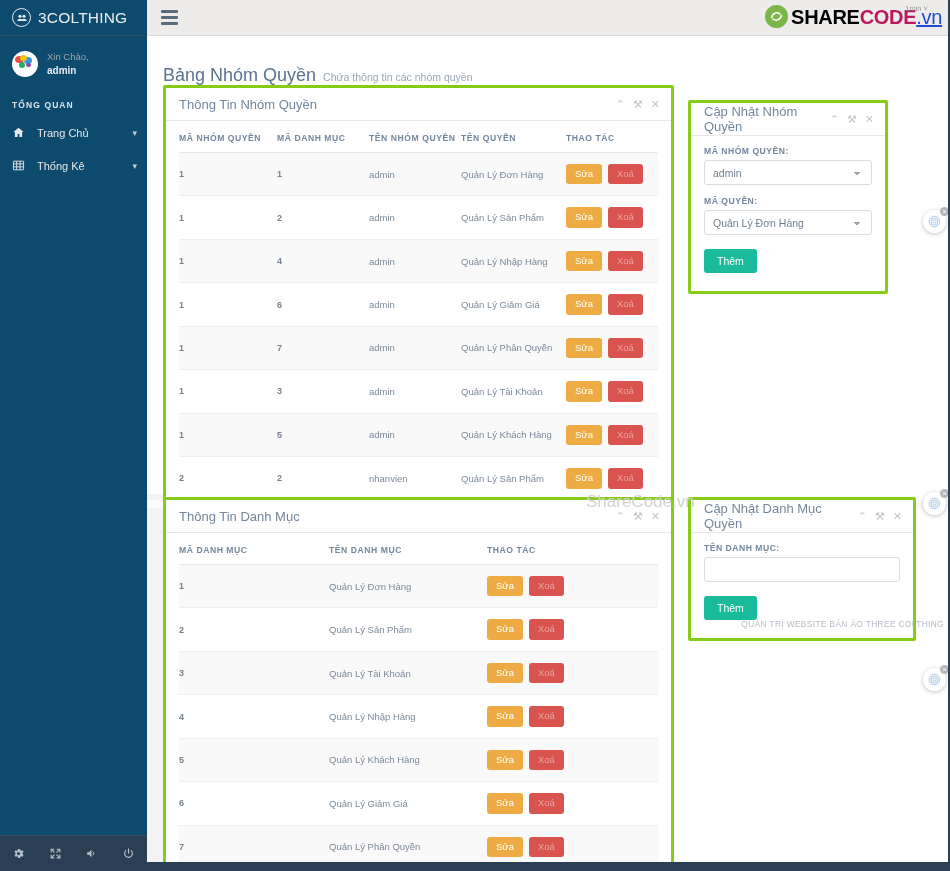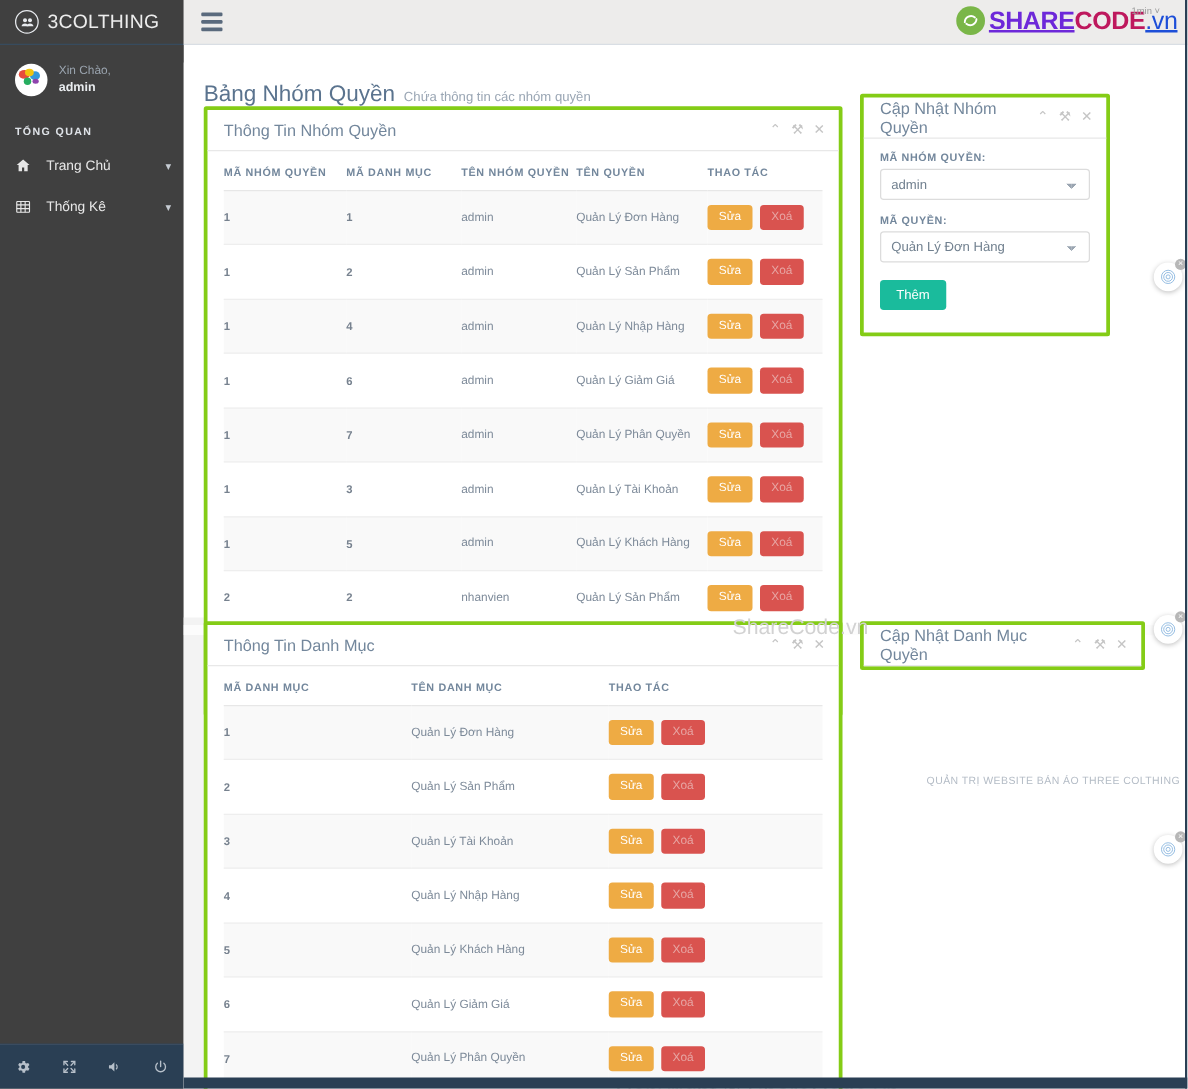--- a/index.html
+++ b/index.html
@@ -13,21 +13,21 @@
   .app {
     position: relative;
     width: 950px; height: 871px;
     background: #fff;
   }
 
   
   .sidebar {
     position: absolute; left: 0; top: 0;
     width: 147px; height: 871px;
-    background: #404040;
+    background: #0c4a6e;
     color: #e7e7e7;
   }
   .brand {
     height: 36px;
     display: flex; align-items: center;
     padding-left: 12px;
     border-bottom: 1px solid #374b5e;
   }
   .brand-mark {
     width: 19px; height: 19px; border-radius: 50%;
@@ -116,21 +116,21 @@
     position: absolute; right: 8px; top: 5px;
     display: flex; align-items: flex-end;
   }
   .sc-badge {
     width: 23px; height: 23px; border-radius: 50%;
     background: #7ab648;
     display:flex; align-items:center; justify-content:center;
     margin-right: 3px;
   }
   .sc-word { font-size: 20px; font-weight: 700; letter-spacing: -.3px; line-height: 22px; }
-  .sc-share { color: #6d28d9; text-decoration: underline; }
+  .sc-share { color: #000000; }
   .sc-code { color: #be185d; }
   .sc-vn { color: #1d4ed8; font-weight: 400; text-decoration: underline; }
   .sc-tiny {
     position:absolute; right: 14px; top: -1px;
     font-size: 7.5px; color: #9a9a9a;
   }
 
   
   .content {
     position: absolute; left: 147px; top: 36px;
@@ -482,21 +482,21 @@
                   <td class="idcell">1</td>
                   <td>nhanvien</td>
                   <td>Quản Lý Đơn Hàng</td>
                   <td><button class="btn-sm btn-edit">Sửa</button><button class="btn-sm btn-del">Xoá</button></td>
                 </tr>
               </tbody>
           </table>
         </div>
       </section>
 
-      <section class="panel" style="left:541px; top:25px; width:200px;">
+      <section class="panel" style="left:541px; top:50px; width:200px;">
         <div class="panel-head">
           <span class="panel-title">Cập Nhật Nhóm Quyền</span>
           <span class="panel-tools">
             <span class="tl">⌃</span>
             <span class="tl">⚒</span>
             <span class="tl">✕</span>
           </span>
         </div>
         <div class="panel-body" style="padding:10px 13px 18px 13px;">
           <label class="form-label">MÃ NHÓM QUYỀN:</label>
@@ -575,20 +575,25 @@
 
       <section class="panel" style="left:541px; top:447px; width:228px;">
         <div class="panel-head">
           <span class="panel-title">Cập Nhật Danh Mục Quyền</span>
           <span class="panel-tools">
             <span class="tl">⌃</span>
             <span class="tl">⚒</span>
             <span class="tl">✕</span>
           </span>
         </div>
+        <div class="panel-body" style="padding:10px 13px 18px 13px;">
+          <label class="form-label">TÊN DANH MỤC:</label>
+          <input class="form-control" type="text" style="margin-bottom: 14px;" value="">
+          <button class="btn-add">Thêm</button>
+        </div>
       </section>
 
       <div class="footer-note" style="top:569px;">QUẢN TRỊ WEBSITE BÁN ÁO THREE COLTHING</div>
 
       <div class="watermark wm1">ShareCode.vn</div>
       <div class="watermark wm2">Copyright © ShareCode.vn</div>
 
       <div class="float-widget" style="left:776px; top:160px;">
         <svg width="13" height="13" viewBox="0 0 24 24" fill="none" stroke="#8fb9e0" stroke-width="1.4">
           <circle cx="12" cy="12" r="3"></circle>

